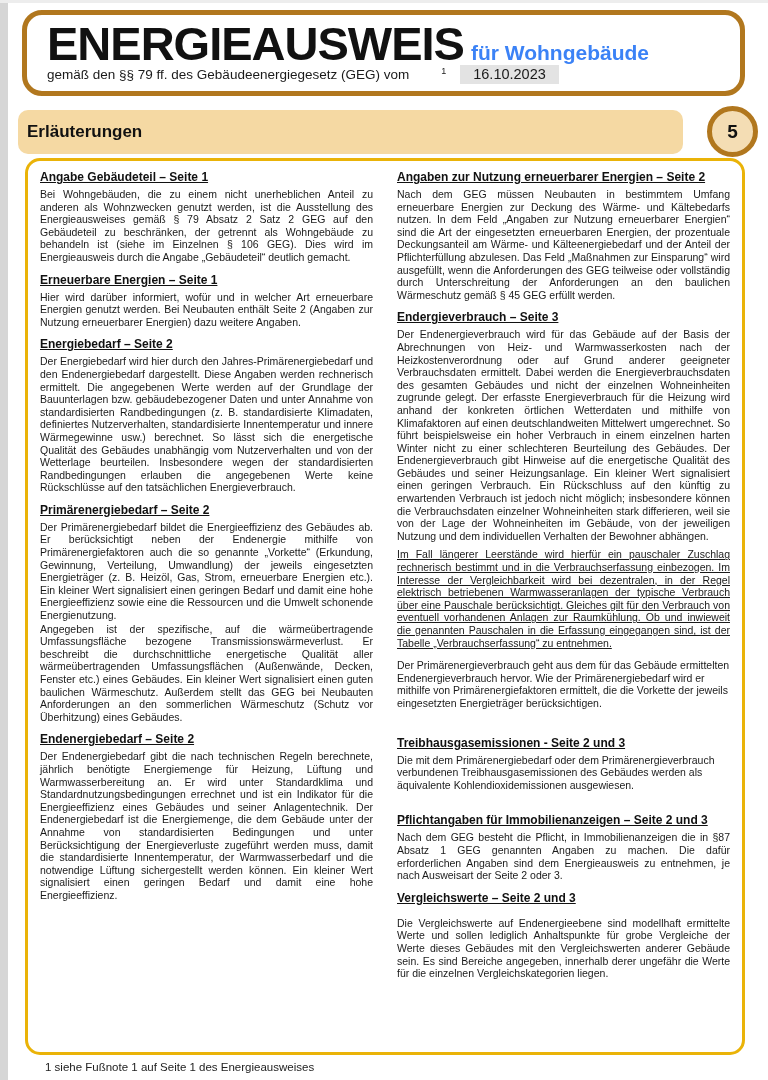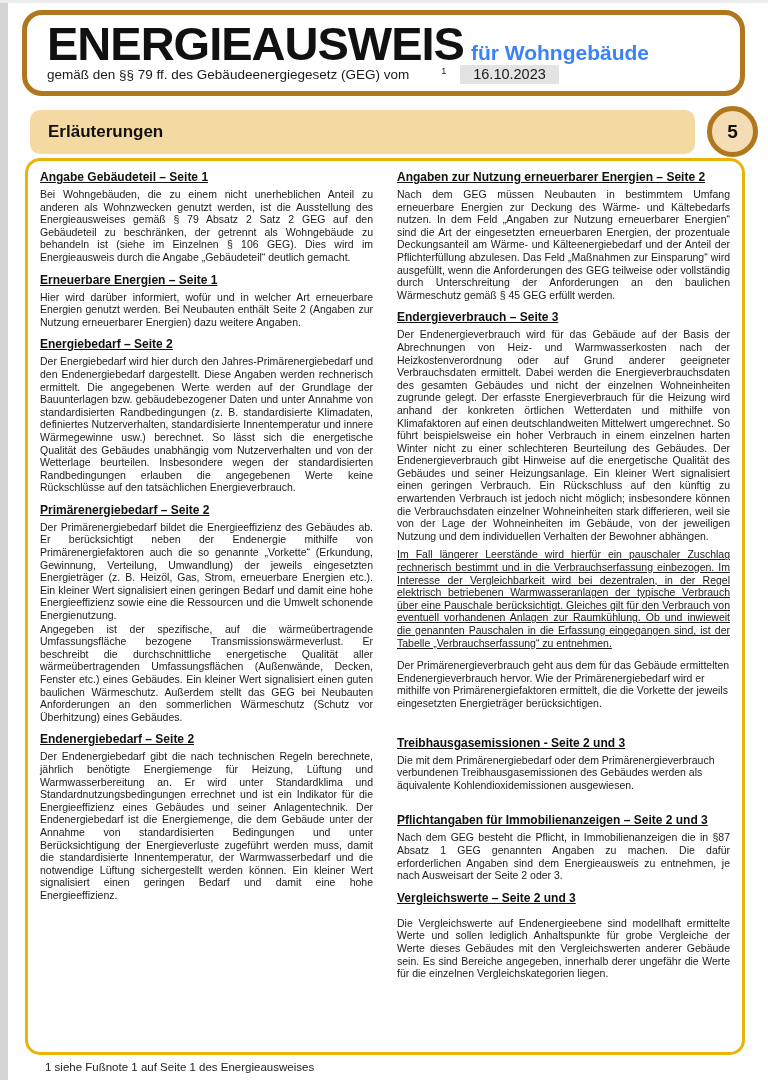--- a/index.html
+++ b/index.html
@@ -17,23 +17,23 @@
   }
   .title-line{position:absolute;left:20px;top:3px;display:flex;align-items:baseline;white-space:nowrap;}
   .title-big{font-size:47px;font-weight:bold;letter-spacing:-1px;line-height:1.1;color:#111;}
   .title-small{font-size:21px;font-weight:bold;margin-left:7px;color:#3b82f6;}
   .law-line{position:absolute;left:20px;bottom:7px;font-size:13.5px;display:flex;align-items:baseline;white-space:nowrap;}
   .law-sup{font-size:9px;position:relative;top:-5px;margin-left:32px;}
   .law-date{margin-left:14px;background:#E3E3E3;padding:1px 13px 2px 13px;font-size:14.5px;}
 
   
   .banner{
-    position:absolute;left:30px;top:110px;width:665px;height:44px;
+    position:absolute;left:18px;top:110px;width:665px;height:44px;
     background:#F5D9A3;border-radius:10px;display:flex;align-items:center;
-    box-sizing:border-box;padding-left:18px;
+    box-sizing:border-box;padding-left:9px;
   }
   .banner-title{font-size:17px;font-weight:bold;color:#111;}
   .page-badge{
     position:absolute;left:707px;top:106px;width:51px;height:51px;border-radius:50%;
     background:#F4DDB4;border:5px solid #B1771E;box-sizing:border-box;
     display:flex;align-items:center;justify-content:center;
     font-size:19px;font-weight:bold;color:#111;
   }
 
   

